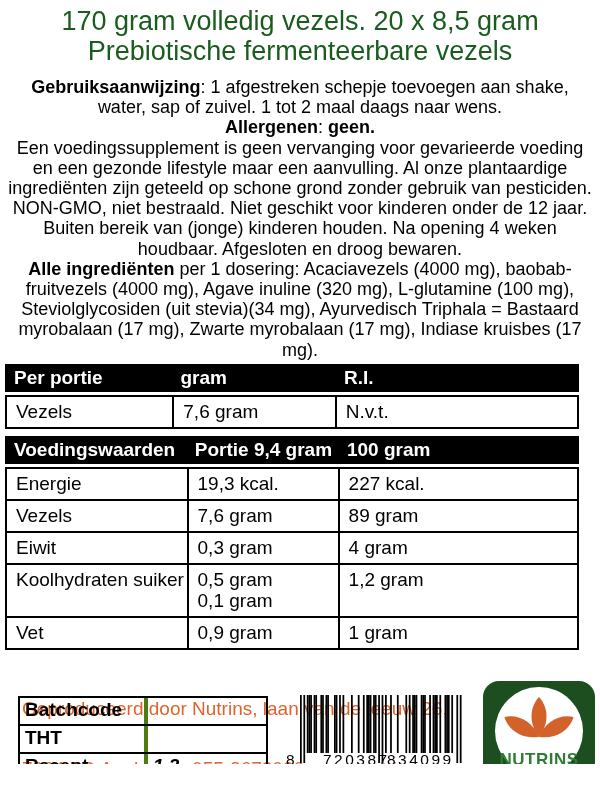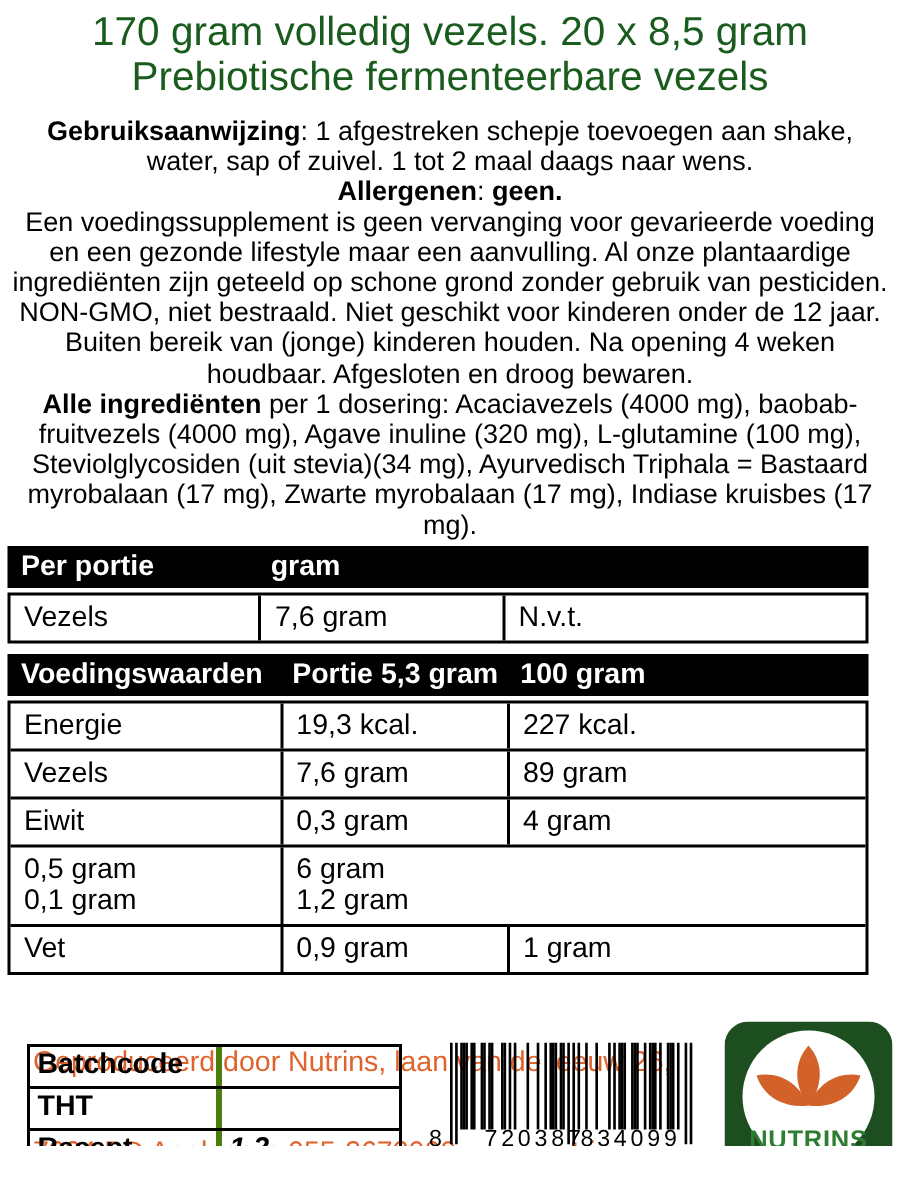--- a/index.html
+++ b/index.html
@@ -62,59 +62,60 @@
     <p><span class="b">Gebruiksaanwijzing</span><span>: 1 afgestreken schepje toevoegen aan shake, water, sap of zuivel. 1 tot 2 maal daags naar wens.</span></p>
     <p><span class="b">Allergenen</span><span>: </span><span class="b">geen.</span></p>
     <p>Een voedingssupplement is geen vervanging voor gevarieerde voeding en een gezonde lifestyle maar een aanvulling. Al onze plantaardige ingrediënten zijn geteeld op schone grond zonder gebruik van pesticiden. NON-GMO, niet bestraald. Niet geschikt voor kinderen onder de 12 jaar. Buiten bereik van (jonge) kinderen houden. Na opening 4 weken houdbaar. Afgesloten en droog bewaren.</p>
     <p><span class="b">Alle ingrediënten</span><span> per 1 dosering: Acaciavezels (4000 mg), baobab-fruitvezels (4000 mg), Agave inuline (320 mg), L-glutamine (100 mg), Steviolglycosiden (uit stevia)(34 mg), Ayurvedisch Triphala = Bastaard myrobalaan (17 mg), Zwarte myrobalaan (17 mg), Indiase kruisbes (17 mg).</span></p>
   </div>
 
   <div class="dtable ta">
     <div class="thead">
       <span>Per portie</span>
       <span>gram</span>
+      <span>R.I.</span>
     </div>
     <div class="tbody">
       <div class="trow">
         <span class="tcell">Vezels</span>
         <span class="tcell">7,6 gram</span>
         <span class="tcell">N.v.t.</span>
       </div>
     </div>
   </div>
 
   <div class="dtable tb">
     <div class="thead">
       <span>Voedingswaarden</span>
-      <span>Portie 5,3 gram</span>
+      <span>Portie 9,4 gram</span>
       <span>100 gram</span>
     </div>
     <div class="tbody">
       <div class="trow">
         <span class="tcell">Energie</span>
         <span class="tcell">19,3 kcal.</span>
         <span class="tcell">227 kcal.</span>
       </div>
       <div class="trow">
         <span class="tcell">Vezels</span>
         <span class="tcell">7,6 gram</span>
         <span class="tcell">89 gram</span>
       </div>
       <div class="trow">
         <span class="tcell">Eiwit</span>
         <span class="tcell">0,3 gram</span>
         <span class="tcell">4 gram</span>
       </div>
       <div class="trow">
+        <span class="tcell">Koolhydraten suiker</span>
         <span class="tcell">
           <div>0,5 gram</div>
           <div>0,1 gram</div>
         </span>
         <span class="tcell">
-          <div>6 gram</div>
           <div>1,2 gram</div>
         </span>
       </div>
       <div class="trow">
         <span class="tcell">Vet</span>
         <span class="tcell">0,9 gram</span>
         <span class="tcell">1 gram</span>
       </div>
     </div>
   </div>

